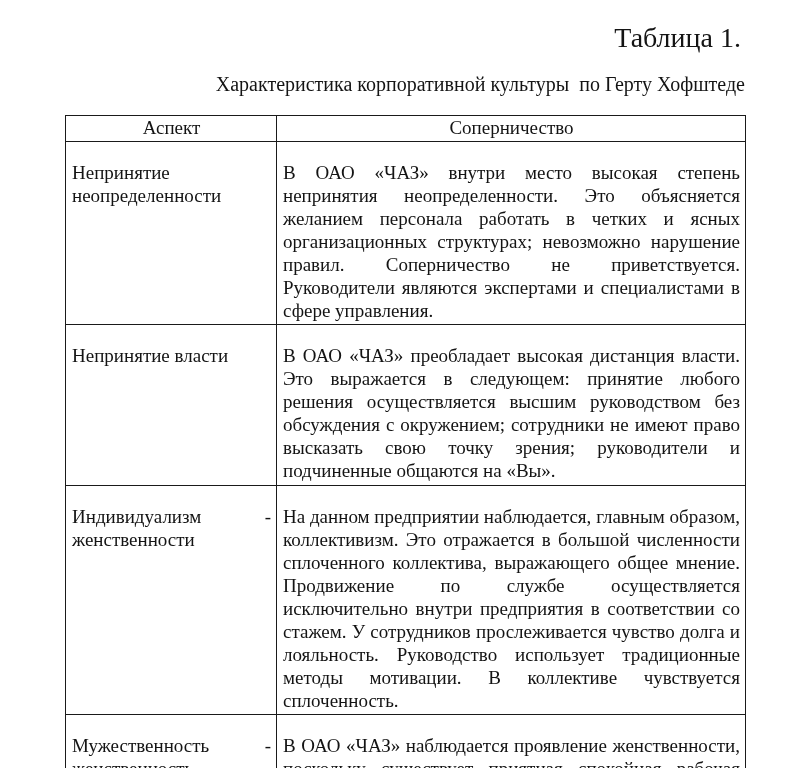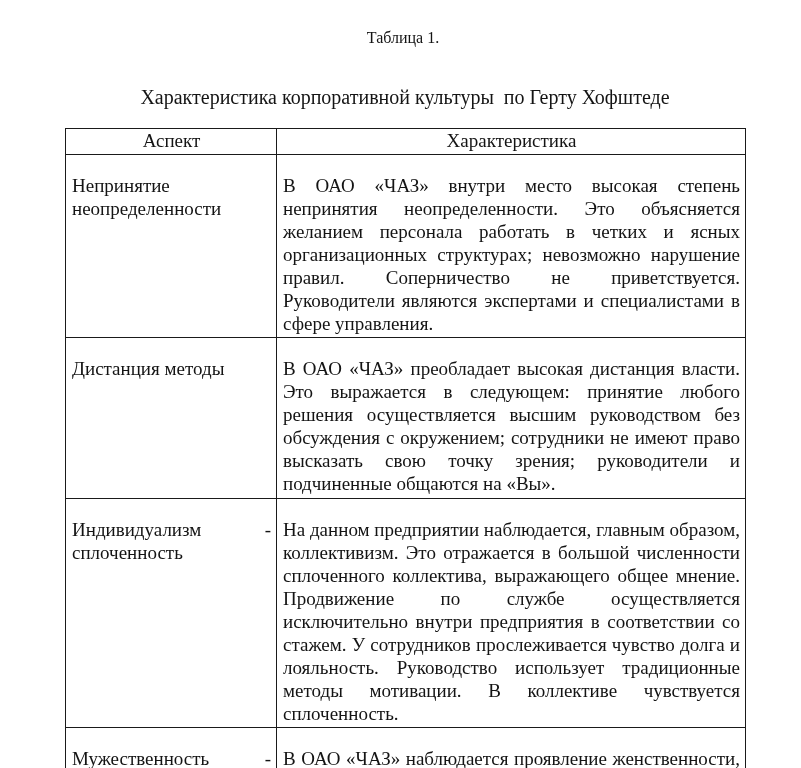--- a/index.html
+++ b/index.html
@@ -10,30 +10,30 @@
   body {
     width: 801px;
     height: 768px;
     overflow: hidden;
     font-family: "Liberation Serif", serif;
     color: #141414;
   }
   .table-label {
     margin: 26px 0 0 65px;
     width: 680px;
-    text-align: center;
-    font-size: 16px;
+    text-align: right;
+    font-size: 28px;
     line-height: 24px;
     padding-right: 4px;
     box-sizing: border-box;
   }
   .doc-title {
-    margin: 35px 0 0 65px;
+    margin: 22px 0 0 65px;
     width: 680px;
-    text-align: center;
+    text-align: right;
     font-size: 20px;
     line-height: 24px;
     white-space: pre-wrap;
   }
   table.hof-table {
     border-collapse: collapse;
     table-layout: fixed;
     width: 680px;
     margin: 19px 0 0 65px;
     font-size: 19px;
@@ -70,34 +70,34 @@
 <div class="doc-title">Характеристика корпоративной культуры  по Герту Хофштеде</div>
 
 <table class="hof-table">
   <colgroup>
     <col class="c-aspect">
     <col class="c-char">
   </colgroup>
   <thead>
     <tr>
       <th>Аспект</th>
-      <th>Характеристика</th>
+      <th>Соперничество</th>
     </tr>
   </thead>
   <tbody>
     <tr class="row-0">
       <td>Непринятие неопределенности</td>
       <td>В ОАО «ЧАЗ» внутри место высокая степень непринятия неопределенности. Это объясняется желанием персонала работать в четких и ясных организационных структурах; невозможно нарушение правил. Соперничество не приветствуется. Руководители являются экспертами и специалистами в сфере управления.</td>
     </tr>
     <tr class="row-1">
-      <td>Дистанция методы</td>
+      <td>Непринятие власти</td>
       <td>В ОАО «ЧАЗ» преобладает высокая дистанция власти. Это выражается в следующем: принятие любого решения осуществляется высшим руководством без обсуждения с окружением; сотрудники не имеют право высказать свою точку зрения; руководители и подчиненные общаются на «Вы».</td>
     </tr>
     <tr class="row-2">
-      <td>Индивидуализм - сплоченность</td>
+      <td>Индивидуализм - женственности</td>
       <td>На данном предприятии наблюдается, главным образом, коллективизм. Это отражается в большой численности сплоченного коллектива, выражающего общее мнение. Продвижение по службе осуществляется исключительно внутри предприятия в соответствии со стажем. У сотрудников прослеживается чувство долга и лояльность. Руководство использует традиционные методы мотивации. В коллективе чувствуется сплоченность.</td>
     </tr>
     <tr class="row-3">
       <td>Мужественность - женственность</td>
       <td>В ОАО «ЧАЗ» наблюдается проявление женственности, поскольку существует приятная спокойная рабочая атмосфера, низкий уровень стресса.</td>
     </tr>
   </tbody>
 </table>
 
 </body></html>

